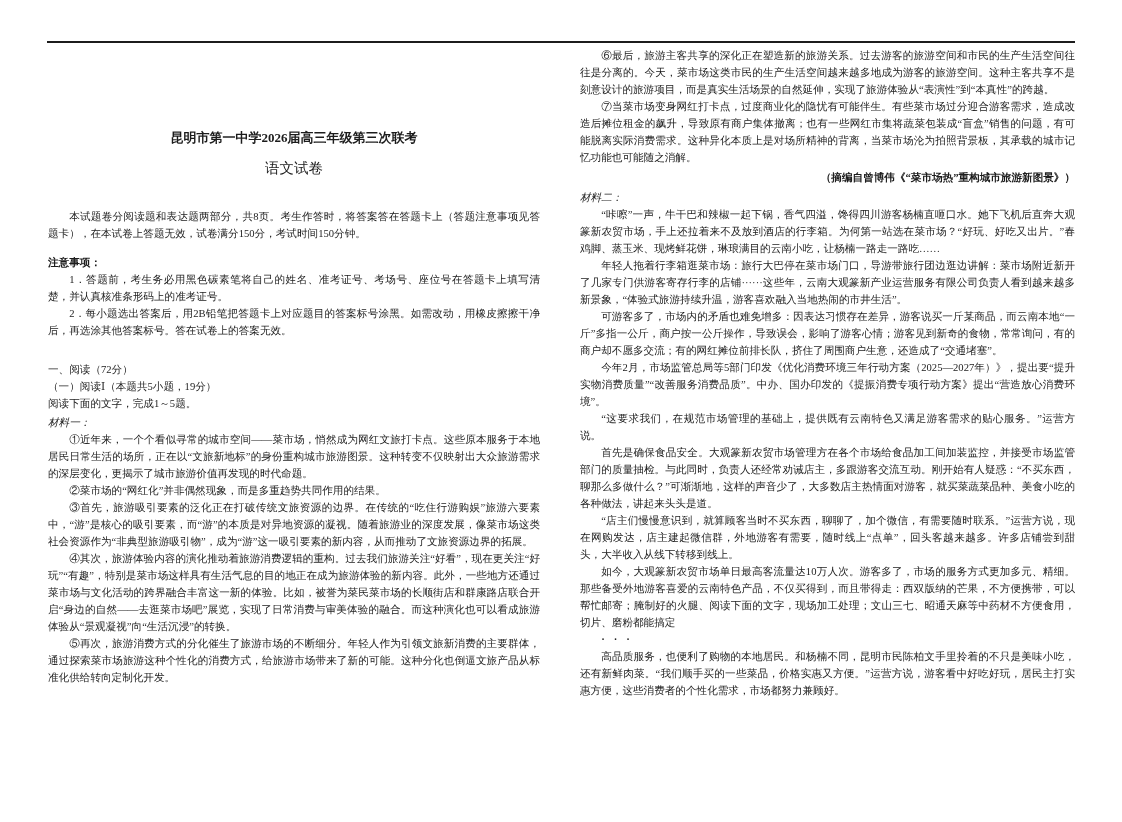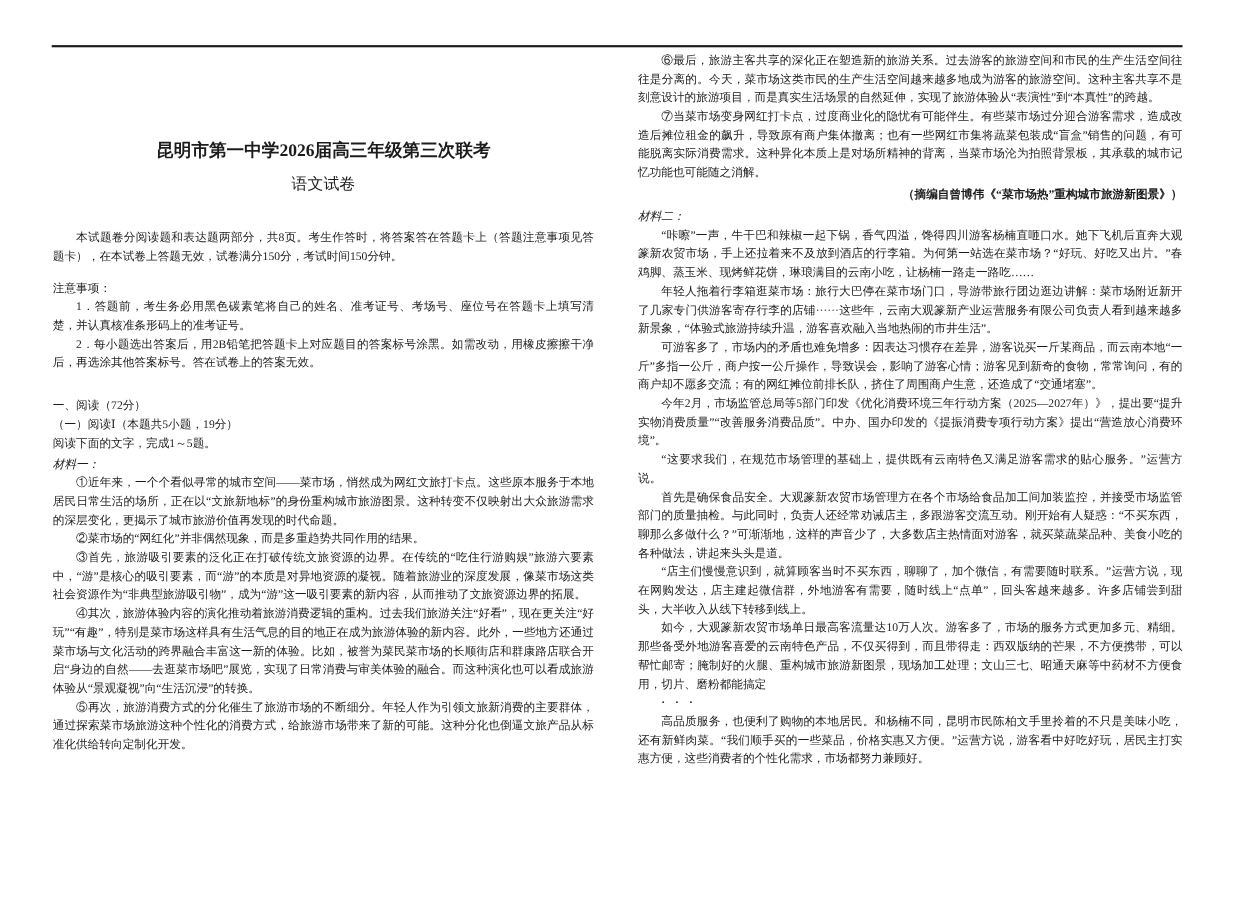--- a/index.html
+++ b/index.html
@@ -17,31 +17,31 @@
   }
   .col {
     position: absolute;
     font-size: 10.6px;
     line-height: 17px;
     text-align: justify;
   }
   .col-left  { left: 48px;  top: 52px; width: 492px; }
   .col-right { left: 580px; top: 47px; width: 495px; }
   .title {
-    text-align: center; font-weight: bold; font-size: 16px;
+    text-align: center; font-weight: bold; font-size: 13px;
     margin-top: 74px; line-height: 24px;
     font-family: "Liberation Serif", "DejaVu Serif", serif;
   }
   .subtitle {
     text-align: center; font-weight: normal; font-size: 14.5px;
     margin-top: 8px; line-height: 20px;
   }
   p.indent { text-indent: 2em; }
   .intro { margin-top: 30px; }
-  .notice-title { font-weight: normal; margin-top: 12px; }
+  .notice-title { font-weight: bold; margin-top: 12px; }
   .section { margin-top: 22px; }
   .attribution { text-align: right; margin: 3px 0 3px 0; font-weight: bold; }
   .material-label { margin-top: 2px; font-style: italic; }
   .ellipsis-row { text-indent: 2em; letter-spacing: 9px; font-weight: bold; }
 </style>
 </head>
 <body>
 
 <div class="page">
 
@@ -77,20 +77,20 @@
 
     <p class="material-label">材料二：</p>
 
     <p class="indent">“咔嚓”一声，牛干巴和辣椒一起下锅，香气四溢，馋得四川游客杨楠直咂口水。她下飞机后直奔大观篆新农贸市场，手上还拉着来不及放到酒店的行李箱。为何第一站选在菜市场？“好玩、好吃又出片。”春鸡脚、蒸玉米、现烤鲜花饼，琳琅满目的云南小吃，让杨楠一路走一路吃……</p>
     <p class="indent">年轻人拖着行李箱逛菜市场：旅行大巴停在菜市场门口，导游带旅行团边逛边讲解：菜市场附近新开了几家专门供游客寄存行李的店铺······这些年，云南大观篆新产业运营服务有限公司负责人看到越来越多新景象，“体验式旅游持续升温，游客喜欢融入当地热闹的市井生活”。</p>
     <p class="indent">可游客多了，市场内的矛盾也难免增多：因表达习惯存在差异，游客说买一斤某商品，而云南本地“一斤”多指一公斤，商户按一公斤操作，导致误会，影响了游客心情；游客见到新奇的食物，常常询问，有的商户却不愿多交流；有的网红摊位前排长队，挤住了周围商户生意，还造成了“交通堵塞”。</p>
     <p class="indent">今年2月，市场监管总局等5部门印发《优化消费环境三年行动方案（2025—2027年）》，提出要“提升实物消费质量”“改善服务消费品质”。中办、国办印发的《提振消费专项行动方案》提出“营造放心消费环境”。</p>
     <p class="indent">“这要求我们，在规范市场管理的基础上，提供既有云南特色又满足游客需求的贴心服务。”运营方说。</p>
     <p class="indent">首先是确保食品安全。大观篆新农贸市场管理方在各个市场给食品加工间加装监控，并接受市场监管部门的质量抽检。与此同时，负责人还经常劝诫店主，多跟游客交流互动。刚开始有人疑惑：“不买东西，聊那么多做什么？”可渐渐地，这样的声音少了，大多数店主热情面对游客，就买菜蔬菜品种、美食小吃的各种做法，讲起来头头是道。</p>
     <p class="indent">“店主们慢慢意识到，就算顾客当时不买东西，聊聊了，加个微信，有需要随时联系。”运营方说，现在网购发达，店主建起微信群，外地游客有需要，随时线上“点单”，回头客越来越多。许多店铺尝到甜头，大半收入从线下转移到线上。</p>
-    <p class="indent">如今，大观篆新农贸市场单日最高客流量达10万人次。游客多了，市场的服务方式更加多元、精细。那些备受外地游客喜爱的云南特色产品，不仅买得到，而且带得走：西双版纳的芒果，不方便携带，可以帮忙邮寄；腌制好的火腿、重构城市旅游新图景，现场加工处理；文山三七、昭通天麻等中药材不方便食用，切片、磨粉都能搞定</p>
+    <p class="indent">如今，大观篆新农贸市场单日最高客流量达10万人次。游客多了，市场的服务方式更加多元、精细。那些备受外地游客喜爱的云南特色产品，不仅买得到，而且带得走：西双版纳的芒果，不方便携带，可以帮忙邮寄；腌制好的火腿、阅读下面的文字，现场加工处理；文山三七、昭通天麻等中药材不方便食用，切片、磨粉都能搞定</p>
 
     <p class="ellipsis-row">···</p>
 
     <p class="indent">高品质服务，也便利了购物的本地居民。和杨楠不同，昆明市民陈柏文手里拎着的不只是美味小吃，还有新鲜肉菜。“我们顺手买的一些菜品，价格实惠又方便。”运营方说，游客看中好吃好玩，居民主打实惠方便，这些消费者的个性化需求，市场都努力兼顾好。</p>
   </div>
 
 </div>
 
 </body></html>

